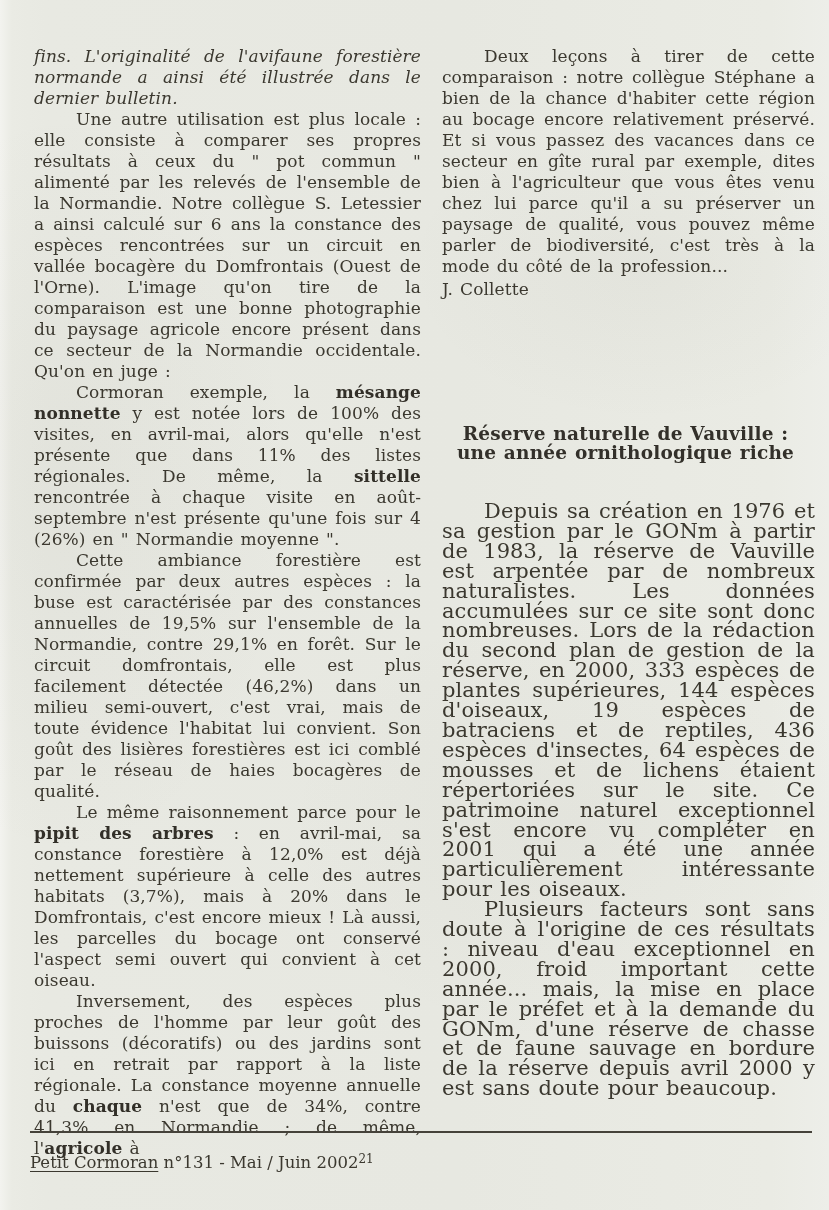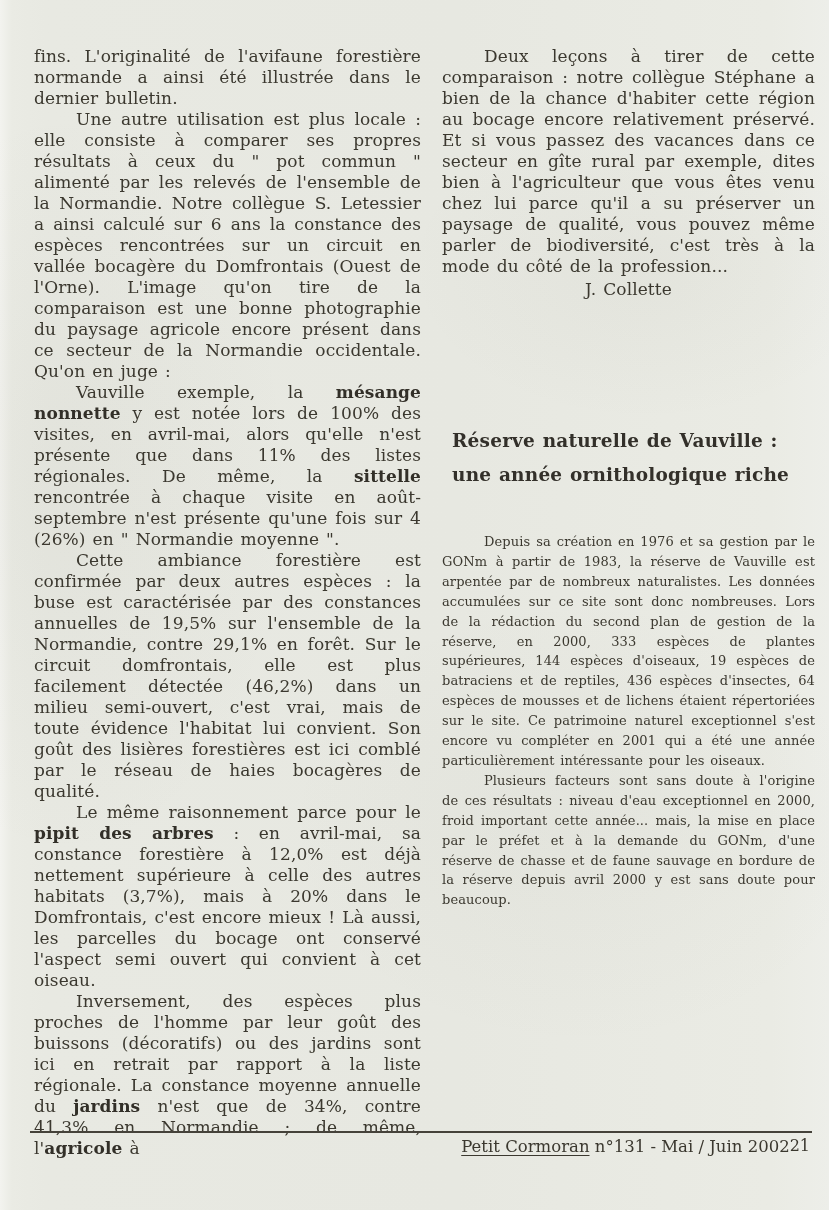--- a/index.html
+++ b/index.html
@@ -19,61 +19,61 @@
   .page-inner {
     position: absolute;
     top: 46px; left: 34px;
     display: flex;
     gap: 21px;
   }
   .col { text-align: justify; font-size: 17px; line-height: 21px; word-spacing: 1.5px; letter-spacing: 0.1px; }
   .col-left  { width: 387px; }
   .col-right { width: 373px; }
   .para { margin: 0; text-indent: 42px; }
-  .para.no-indent { text-indent: 0; }
+  .para.no-indent { text-indent: 0; font-style: italic; }
   .b { font-weight: bold; color: #322f28; }
-  .signature { margin: 2px 0 0 0; text-align: center; text-indent: 0; }
+  .signature { margin: 2px 0 0 0; text-align: left; text-indent: 0; }
   .section-heading {
     margin: 124px 16px 40px 10px;
-    text-align: left;
+    text-align: center;
     text-indent: 0;
     font-weight: bold;
     font-size: 18.5px;
-    line-height: 34px;
+    line-height: 19px;
     letter-spacing: 0.2px;
     word-spacing: 1px;
     color: #33302a;
   }
-  .section-body { font-size: 13px; line-height: 19.9px; }
+  .section-body { font-size: 21px; line-height: 19.9px; }
   .footer {
     position: absolute;
     top: 1131px; left: 30px; right: 17px;
     border-top: 2px solid #45423a;
-    padding-top: 4px;
+    padding-top: 20px;
     display: flex;
-    justify-content: flex-end;
+    justify-content: flex-start;
     align-items: flex-start;
     font-size: 16.5px;
     color: #3b382f;
   }
   .journal-title { text-decoration: underline; text-underline-offset: 3px; }
-  .page-number { font-size: 16px; margin-top: -1px; padding-right: 2px; }
+  .page-number { font-size: 12px; margin-top: -1px; padding-right: 2px; }
 </style>
 </head>
 <body>
 
 <div class="page-inner">
 
   <div class="col col-left">
     <p class="para no-indent"><span>fins. L'originalité de l'avifaune forestière normande a ainsi été illustrée dans le dernier bulletin.</span></p>
     <p class="para"><span>Une autre utilisation est plus locale : elle consiste à comparer ses propres résultats à ceux du " pot commun " alimenté par les relevés de l'ensemble de la Normandie. Notre collègue S. Letessier a ainsi calculé sur 6 ans la constance des espèces rencontrées sur un circuit en vallée bocagère du Domfrontais (Ouest de l'Orne). L'image qu'on tire de la comparaison est une bonne photographie du paysage agricole encore présent dans ce secteur de la Normandie occidentale. Qu'on en juge :</span></p>
-    <p class="para"><span>Vauville exemple, la </span><span class="b">mésange nonnette</span><span> y est notée lors de 100% des visites, en avril-mai, alors qu'elle n'est présente que dans 11% des listes régionales. De même, la </span><span class="b">sittelle</span><span> rencontrée à chaque visite en août-septembre n'est présente qu'une fois sur 4 (26%) en " Normandie moyenne ".</span></p>
+    <p class="para"><span>Cormoran exemple, la </span><span class="b">mésange nonnette</span><span> y est notée lors de 100% des visites, en avril-mai, alors qu'elle n'est présente que dans 11% des listes régionales. De même, la </span><span class="b">sittelle</span><span> rencontrée à chaque visite en août-septembre n'est présente qu'une fois sur 4 (26%) en " Normandie moyenne ".</span></p>
     <p class="para"><span>Cette ambiance forestière est confirmée par deux autres espèces : la buse est caractérisée par des constances annuelles de 19,5% sur l'ensemble de la Normandie, contre 29,1% en forêt. Sur le circuit domfrontais, elle est plus facilement détectée (46,2%) dans un milieu semi-ouvert, c'est vrai, mais de toute évidence l'habitat lui convient. Son goût des lisières forestières est ici comblé par le réseau de haies bocagères de qualité.</span></p>
     <p class="para"><span>Le même raisonnement parce pour le </span><span class="b">pipit des arbres</span><span> : en avril-mai, sa constance forestière à 12,0% est déjà nettement supérieure à celle des autres habitats (3,7%), mais à 20% dans le Domfrontais, c'est encore mieux ! Là aussi, les parcelles du bocage ont conservé l'aspect semi ouvert qui convient à cet oiseau.</span></p>
-    <p class="para"><span>Inversement, des espèces plus proches de l'homme par leur goût des buissons (décoratifs) ou des jardins sont ici en retrait par rapport à la liste régionale. La constance moyenne annuelle du </span><span class="b">jardins</span><span> n'est que de 34%, contre 41,3% en Normandie ; de même, l'</span><span class="b">agricole</span><span> à</span></p>
+    <p class="para"><span>Inversement, des espèces plus proches de l'homme par leur goût des buissons (décoratifs) ou des jardins sont ici en retrait par rapport à la liste régionale. La constance moyenne annuelle du </span><span class="b">chaque</span><span> n'est que de 34%, contre 41,3% en Normandie ; de même, l'</span><span class="b">agricole</span><span> à</span></p>
   </div>
 
   <div class="col col-right">
     <p class="para"><span>Deux leçons à tirer de cette comparaison : notre collègue Stéphane a bien de la chance d'habiter cette région au bocage encore relativement préservé. Et si vous passez des vacances dans ce secteur en gîte rural par exemple, dites bien à l'agriculteur que vous êtes venu chez lui parce qu'il a su préserver un paysage de qualité, vous pouvez même parler de biodiversité, c'est très à la mode du côté de la profession...</span></p>
     <p class="para signature">J. Collette</p>
     <h2 class="section-heading">Réserve naturelle de Vauville : une année ornithologique riche</h2>
     <div class="section-body">
       <p class="para"><span>Depuis sa création en 1976 et sa gestion par le GONm à partir de 1983, la réserve de Vauville est arpentée par de nombreux naturalistes. Les données accumulées sur ce site sont donc nombreuses. Lors de la rédaction du second plan de gestion de la réserve, en 2000, 333 espèces de plantes supérieures, 144 espèces d'oiseaux, 19 espèces de batraciens et de reptiles, 436 espèces d'insectes, 64 espèces de mousses et de lichens étaient répertoriées sur le site. Ce patrimoine naturel exceptionnel s'est encore vu compléter en 2001 qui a été une année particulièrement intéressante pour les oiseaux.</span></p>
       <p class="para"><span>Plusieurs facteurs sont sans doute à l'origine de ces résultats : niveau d'eau exceptionnel en 2000, froid important cette année... mais, la mise en place par le préfet et à la demande du GONm, d'une réserve de chasse et de faune sauvage en bordure de la réserve depuis avril 2000 y est sans doute pour beaucoup.</span></p>
     </div>

